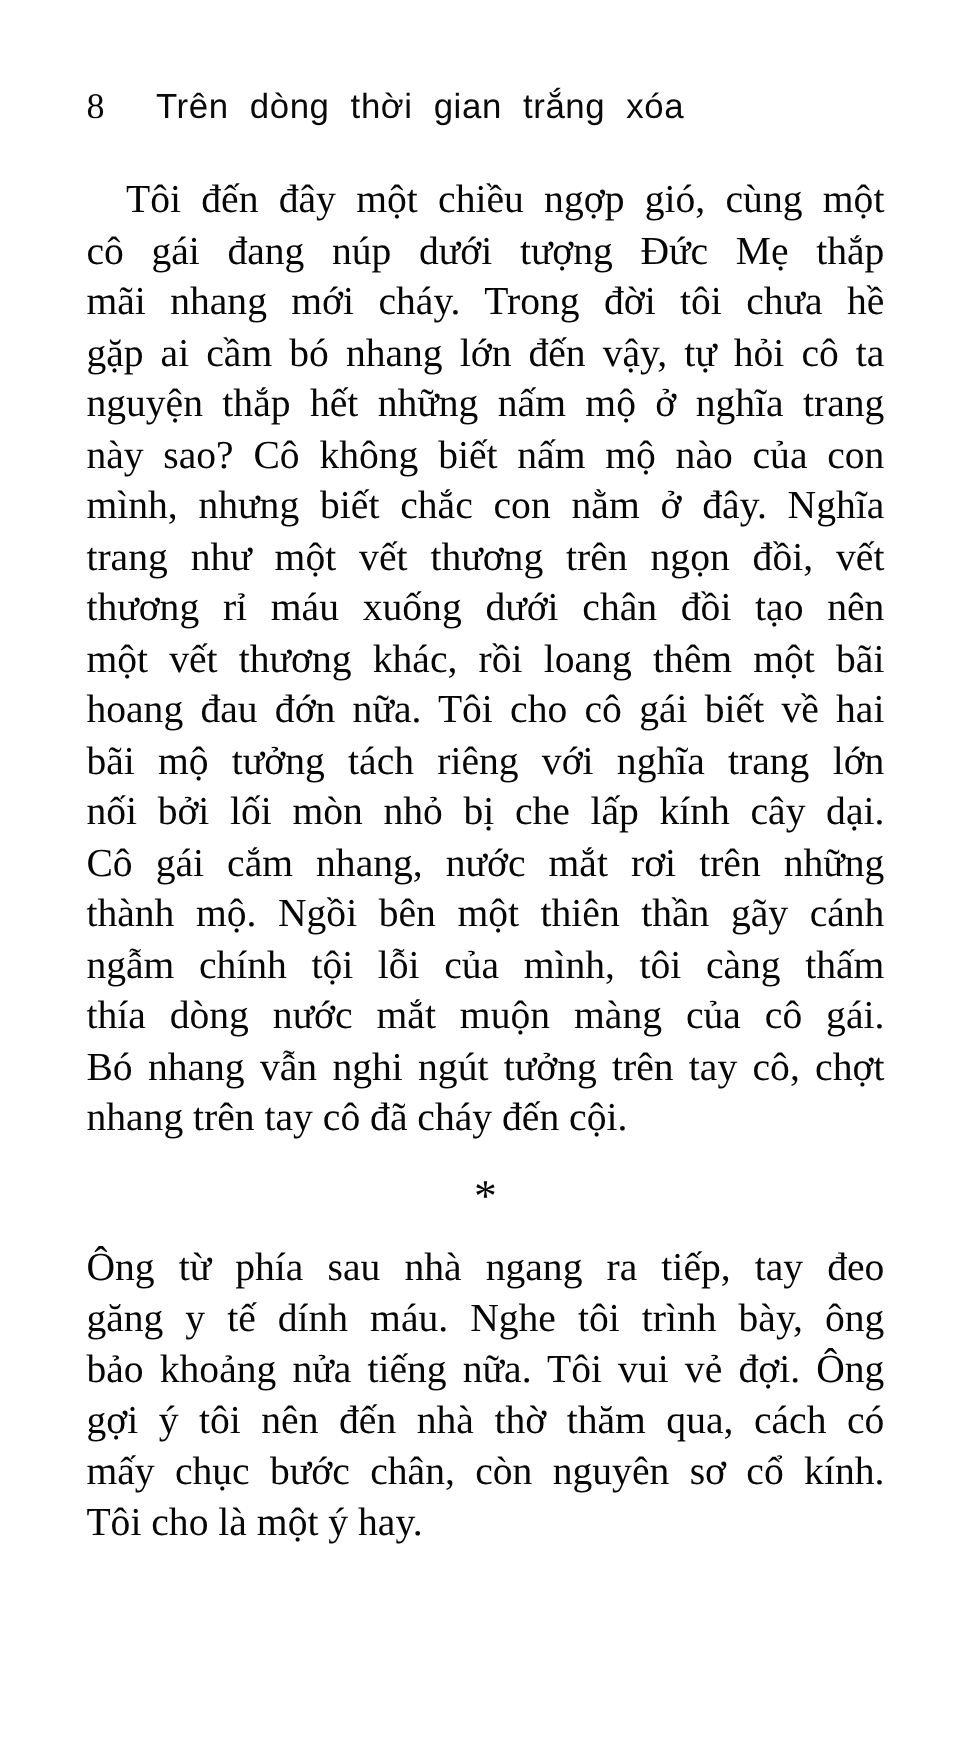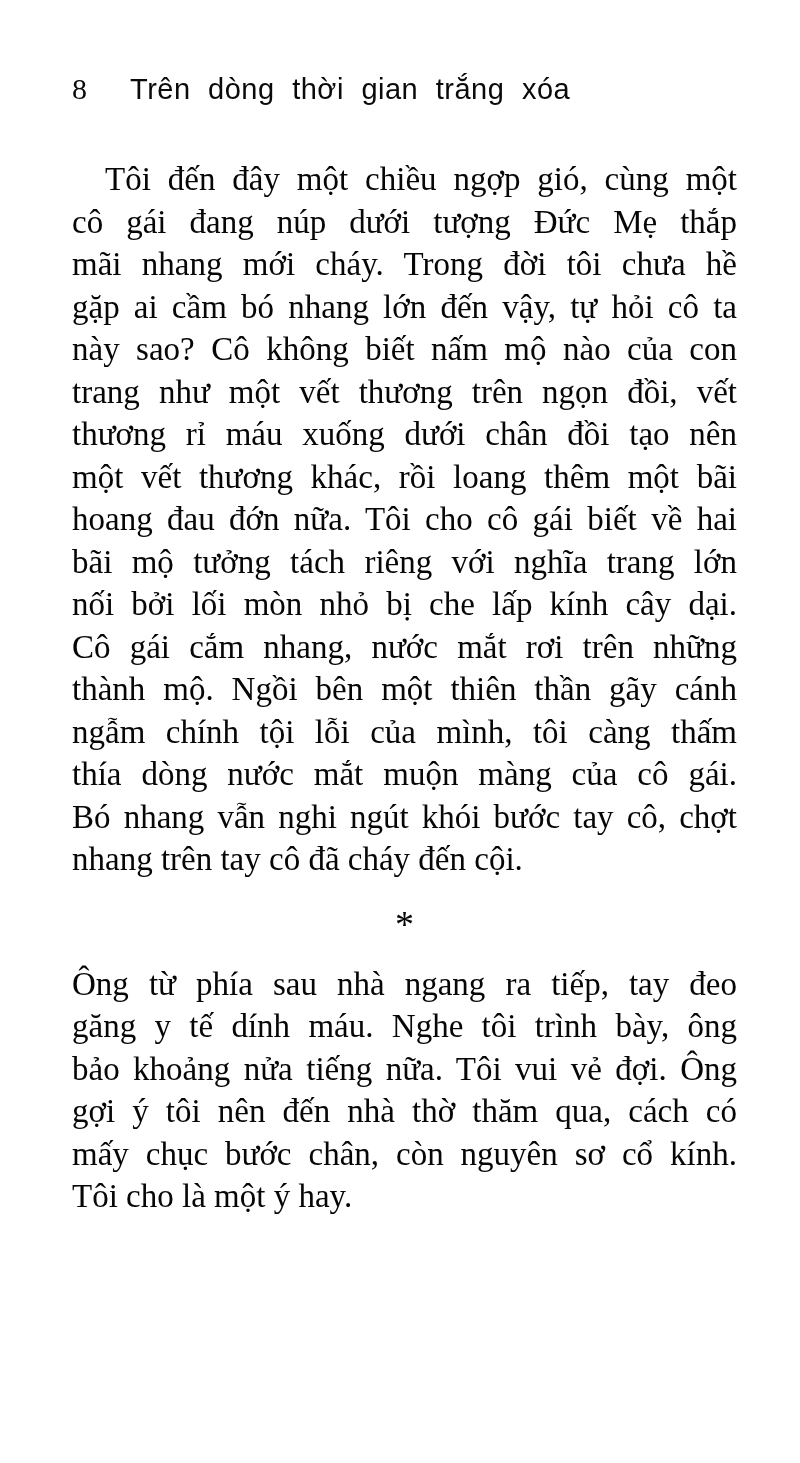--- a/index.html
+++ b/index.html
@@ -26,21 +26,21 @@
     letter-spacing: 0.5px;
     word-spacing: 9px;
     color: #0a0a0a;
   }
   .page-number {
     font-family: "Liberation Serif", serif;
     font-size: 30px;
     min-width: 58px;
   }
   .body-text {
-    margin-top: 52px;
+    margin-top: 40px;
     font-size: 33px;
     line-height: 42.5px;
     color: #060606;
   }
   .para { margin: 0; }
   .line {
     text-align: justify;
     text-align-last: justify;
     text-justify: inter-word;
     white-space: normal;
@@ -69,32 +69,34 @@
     <span class="running-title">Trên dòng thời gian trắng xóa</span>
   </div>
 
   <div class="body-text">
 
     <div class="para">
       <div class="line first">Tôi đến đây một chiều ngợp gió, cùng một</div>
       <div class="line">cô gái đang núp dưới tượng Đức Mẹ thắp</div>
       <div class="line">mãi nhang mới cháy. Trong đời tôi chưa hề</div>
       <div class="line">gặp ai cầm bó nhang lớn đến vậy, tự hỏi cô ta</div>
+      <div class="line">nguyện thắp hết những nấm mộ ở nghĩa trang</div>
       <div class="line">này sao? Cô không biết nấm mộ nào của con</div>
+      <div class="line">mình, nhưng biết chắc con nằm ở đây. Nghĩa</div>
       <div class="line">trang như một vết thương trên ngọn đồi, vết</div>
       <div class="line">thương rỉ máu xuống dưới chân đồi tạo nên</div>
       <div class="line">một vết thương khác, rồi loang thêm một bãi</div>
       <div class="line">hoang đau đớn nữa. Tôi cho cô gái biết về hai</div>
       <div class="line">bãi mộ tưởng tách riêng với nghĩa trang lớn</div>
       <div class="line">nối bởi lối mòn nhỏ bị che lấp kính cây dại.</div>
       <div class="line">Cô gái cắm nhang, nước mắt rơi trên những</div>
       <div class="line">thành mộ. Ngồi bên một thiên thần gãy cánh</div>
       <div class="line">ngẫm chính tội lỗi của mình, tôi càng thấm</div>
       <div class="line">thía dòng nước mắt muộn màng của cô gái.</div>
-      <div class="line">Bó nhang vẫn nghi ngút khói bước tay cô, chợt</div>
+      <div class="line">Bó nhang vẫn nghi ngút tưởng trên tay cô, chợt</div>
       <div class="line last">nhang trên tay cô đã cháy đến cội.</div>
     </div>
 
     <div class="separator">*</div>
 
     <div class="para">
       <div class="line">Ông từ phía sau nhà ngang ra tiếp, tay đeo</div>
       <div class="line">găng y tế dính máu. Nghe tôi trình bày, ông</div>
       <div class="line">bảo khoảng nửa tiếng nữa. Tôi vui vẻ đợi. Ông</div>
       <div class="line">gợi ý tôi nên đến nhà thờ thăm qua, cách có</div>

